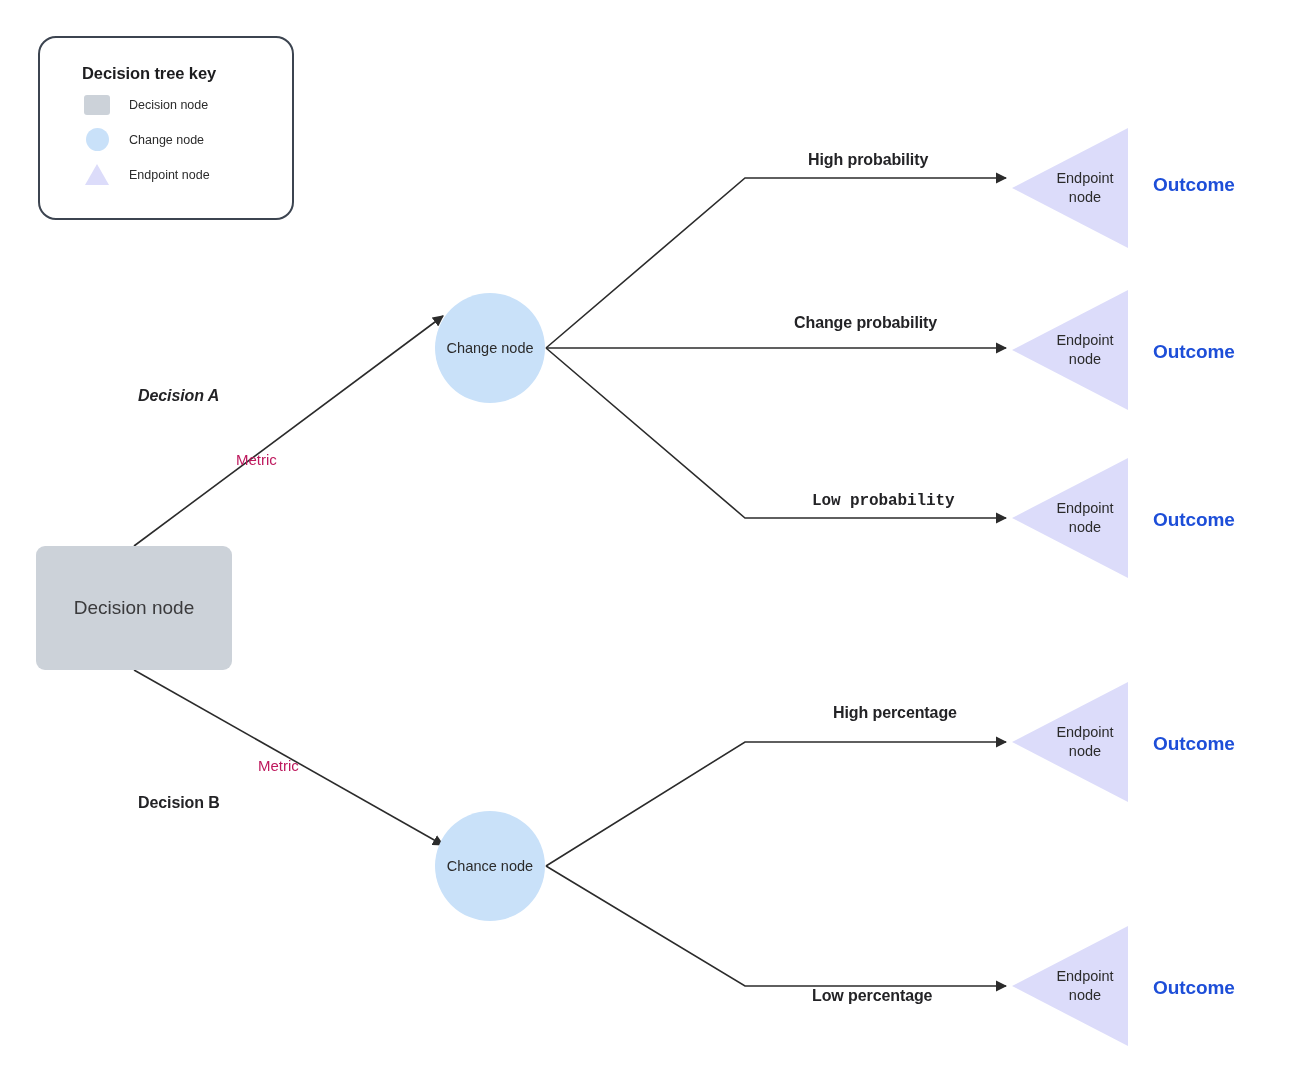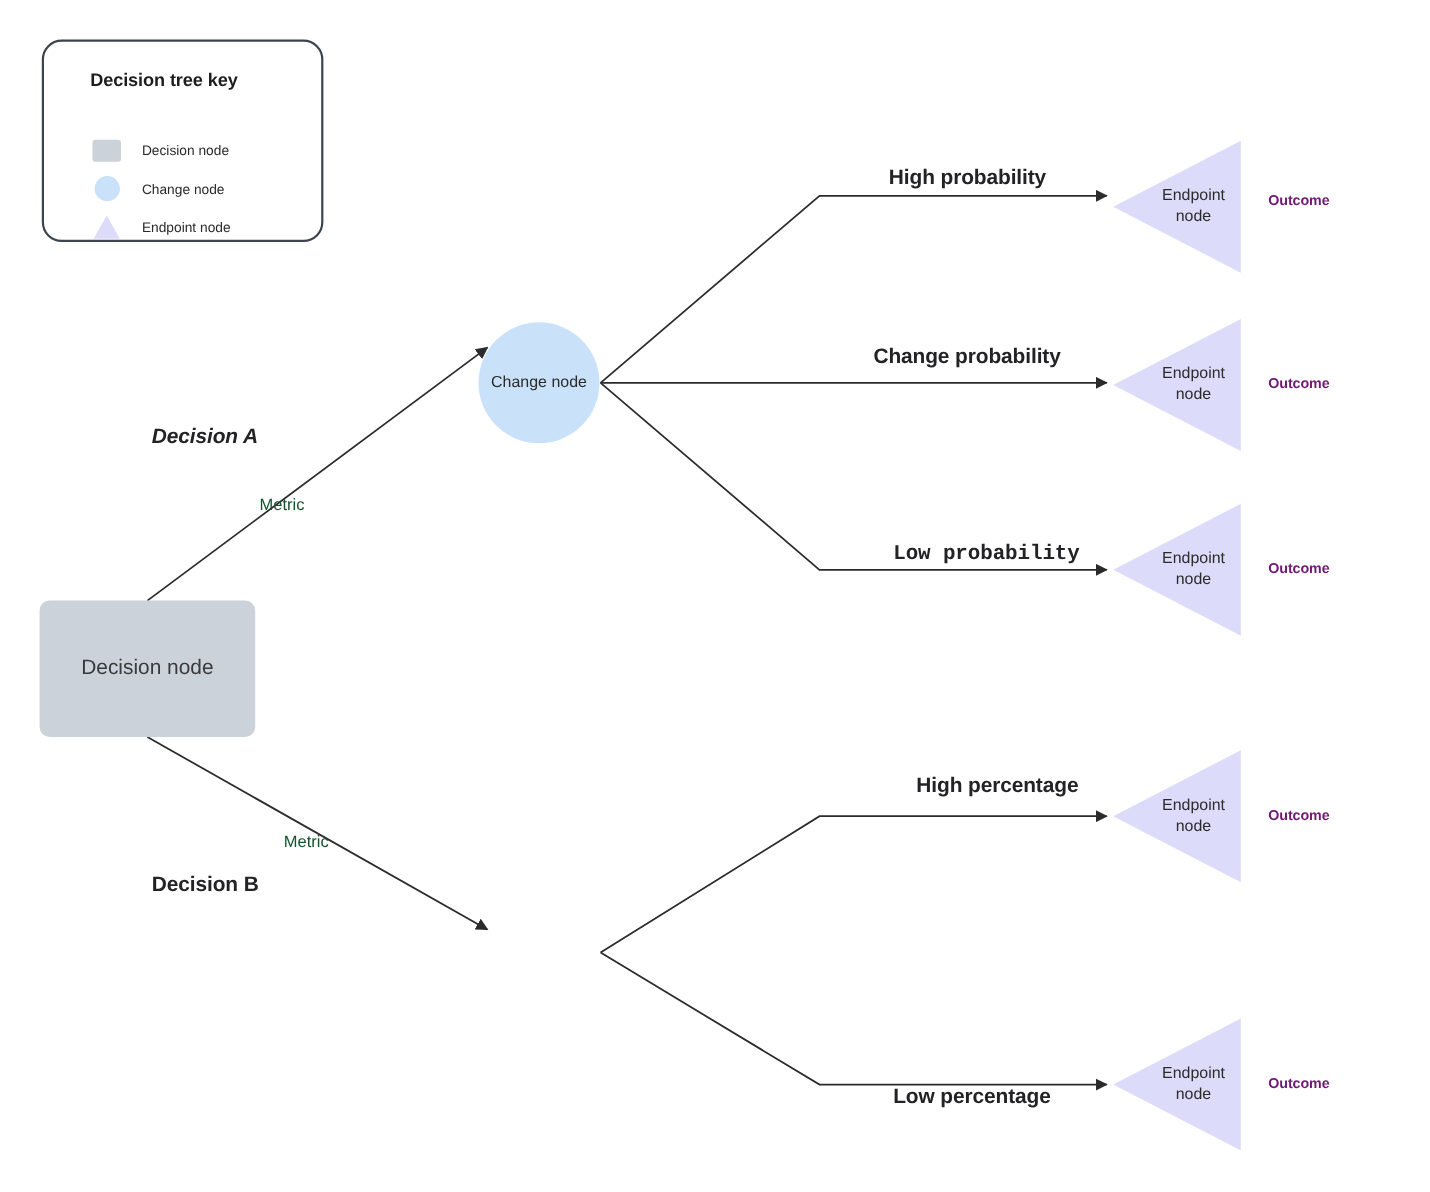--- a/index.html
+++ b/index.html
@@ -40,21 +40,21 @@
     border: 2px solid #3c4450;
     border-radius: 18px;
     background: #ffffff;
     padding: 26px 0 0 42px;
   }
   .legend-title {
     font-size: 16.5px;
     font-weight: bold;
     color: #1d1d1f;
     letter-spacing: -0.1px;
-    margin-bottom: 36px;
+    margin-bottom: 4px;
   }
   .legend-row {
     display: flex;
     align-items: center;
     height: 35px;
   }
   .legend-swatch {
     width: 30px;
     display: flex;
     justify-content: center;
@@ -155,33 +155,33 @@
   }
 
   
   .lbl {
     position: absolute;
     white-space: nowrap;
     color: #2b2b2b;
   }
   .lbl-bold {
     font-weight: bold;
-    font-size: 19px;
+    font-size: 16px;
     color: #232326;
     letter-spacing: -0.1px;
   }
   .lbl-plain {
     font-weight: normal;
     font-size: 15px;
-    color: #14532d;
+    color: #be185d;
   }
   .lbl-outcome {
     font-weight: bold;
-    font-size: 13px;
-    color: #701a75;
+    font-size: 19px;
+    color: #1d4ed8;
     letter-spacing: -0.1px;
   }
 </style>
 </head>
 <body>
 
 <div id="canvas">
 
   <svg id="edges" viewBox="0 0 1300 1084" width="1300" height="1084" xmlns="http://www.w3.org/2000/svg">
     <defs>
@@ -234,20 +234,23 @@
   <div class="lbl lbl-bold" style="left:138px; top:387px;font-style:italic;">Decision A</div>
   <div class="lbl lbl-plain" style="left:236px; top:451px;">Metric</div>
 
   <div class="lbl lbl-plain" style="left:258px; top:757px;">Metric</div>
   <div class="lbl lbl-bold" style="left:138px; top:794px;">Decision B</div>
 
   <div class="chance-node" id="chance-node-top">
     <span class="node-text">Change node</span>
   </div>
 
+  <div class="chance-node" id="chance-node-bot">
+    <span class="node-text">Chance node</span>
+  </div>
 
   <div class="lbl lbl-bold" style="left:808px; top:151px;">High probability</div>
   <div class="endpoint" style="left:1012px; top:128px;">
     <span class="tri"></span>
     <span class="node-text">Endpoint node</span>
   </div>
   <div class="lbl lbl-outcome" style="left:1153px; top:174px;">Outcome</div>
 
   <div class="lbl lbl-bold" style="left:794px; top:314px;">Change probability</div>
   <div class="endpoint" style="left:1012px; top:290px;">

